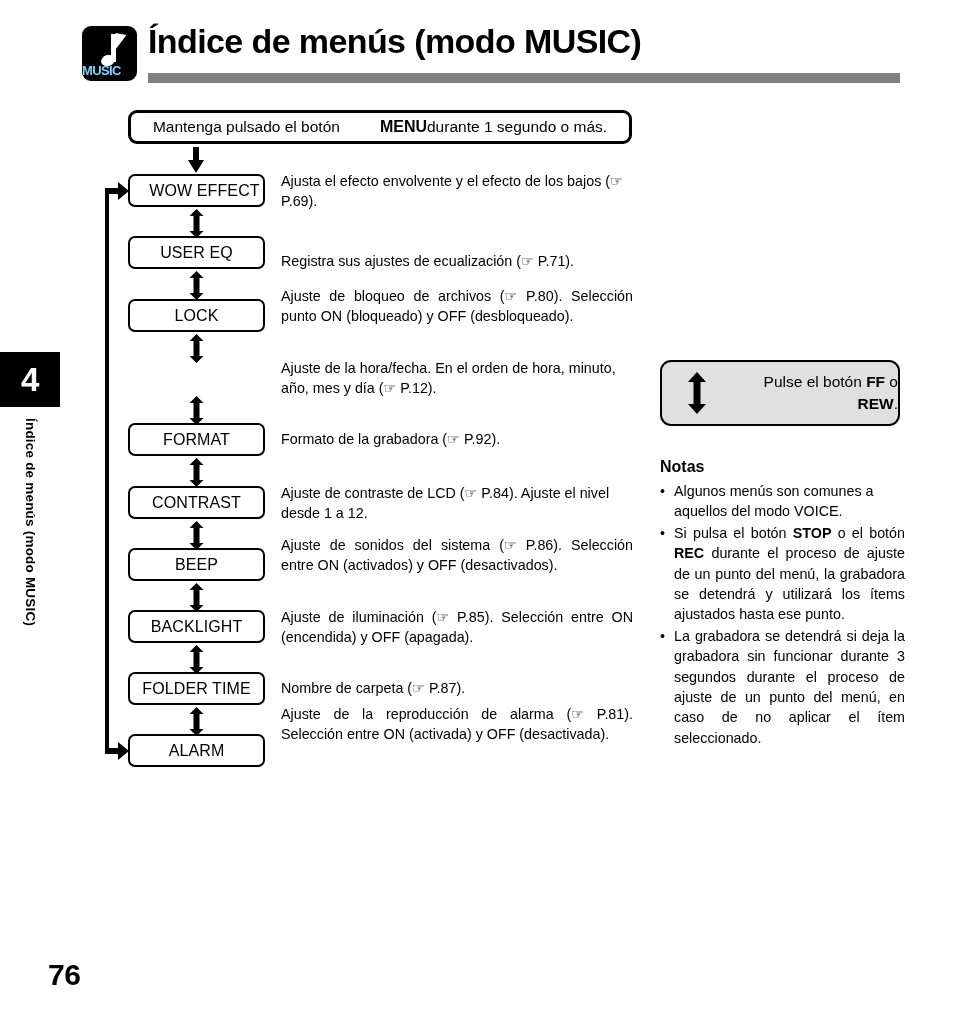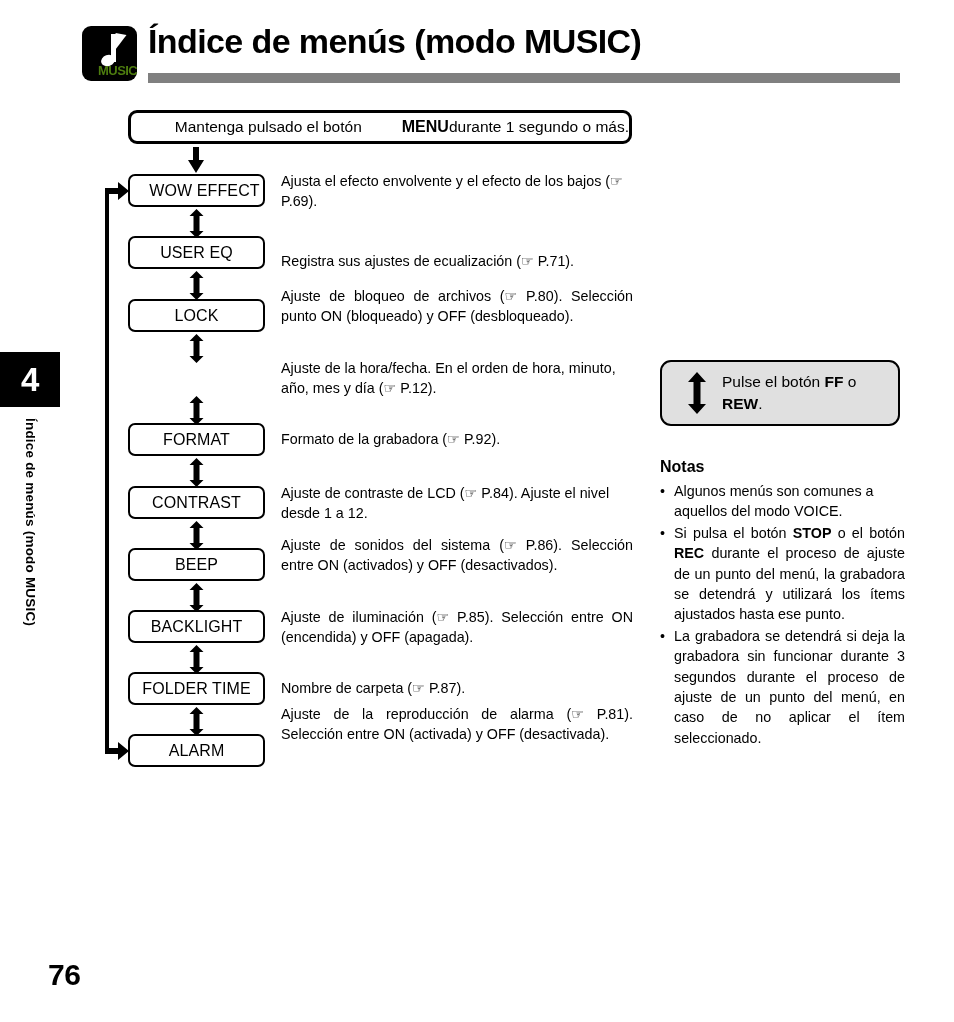--- a/index.html
+++ b/index.html
@@ -75,22 +75,22 @@
     left: 19px; top: 29px;
     width: 14px; height: 11px;
     background: #fff;
     border-radius: 50%;
     transform: rotate(-20deg);
   }
   #music-logo .logo-word {
     position: absolute;
     left: 0; bottom: 3px;
     width: 100%;
-    text-align: right;
-    color: #4d7c0f;
+    text-align: left;
+    color: #7dd3fc;
     font-size: 13px;
     font-weight: bold;
     letter-spacing: -0.6px;
     font-family: "Liberation Sans", sans-serif;
   }
 
   #page-title {
     position: absolute;
     left: 148px; top: 22px;
     font-size: 34px;
@@ -110,21 +110,21 @@
 
   .top-box {
     position: absolute;
     left: 128px; top: 110px;
     width: 504px; height: 34px;
     border: 3px solid #000;
     border-radius: 9px;
     background: #fff;
     display: flex;
     align-items: center;
-    justify-content: flex-end;
+    justify-content: center;
     font-size: 15.5px;
     white-space: nowrap;
   }
   .top-box b { font-weight: bold; font-size: 16px; margin-left: 40px; }
 
   .down-arrow-head {
     position: absolute;
     left: 186px; top: 147px;
     width: 20px;
   }
@@ -178,20 +178,21 @@
   #ff-box {
     position: absolute;
     left: 660px; top: 360px;
     width: 240px; height: 66px;
     background: #e0e0e0;
     border: 2px solid #000;
     border-radius: 11px;
     display: flex;
     align-items: center;
     padding-left: 24px;
+    text-align: right;
   }
   #ff-box .ffarrow { width: 22px; height: 42px; flex: 0 0 auto; margin-right: 14px;}
   #ff-box .fftext {
     font-size: 15.5px;
     line-height: 22px;
   }
   #ff-box .fftext b { font-weight: bold; }
 
   #notas-title {
     position: absolute;

